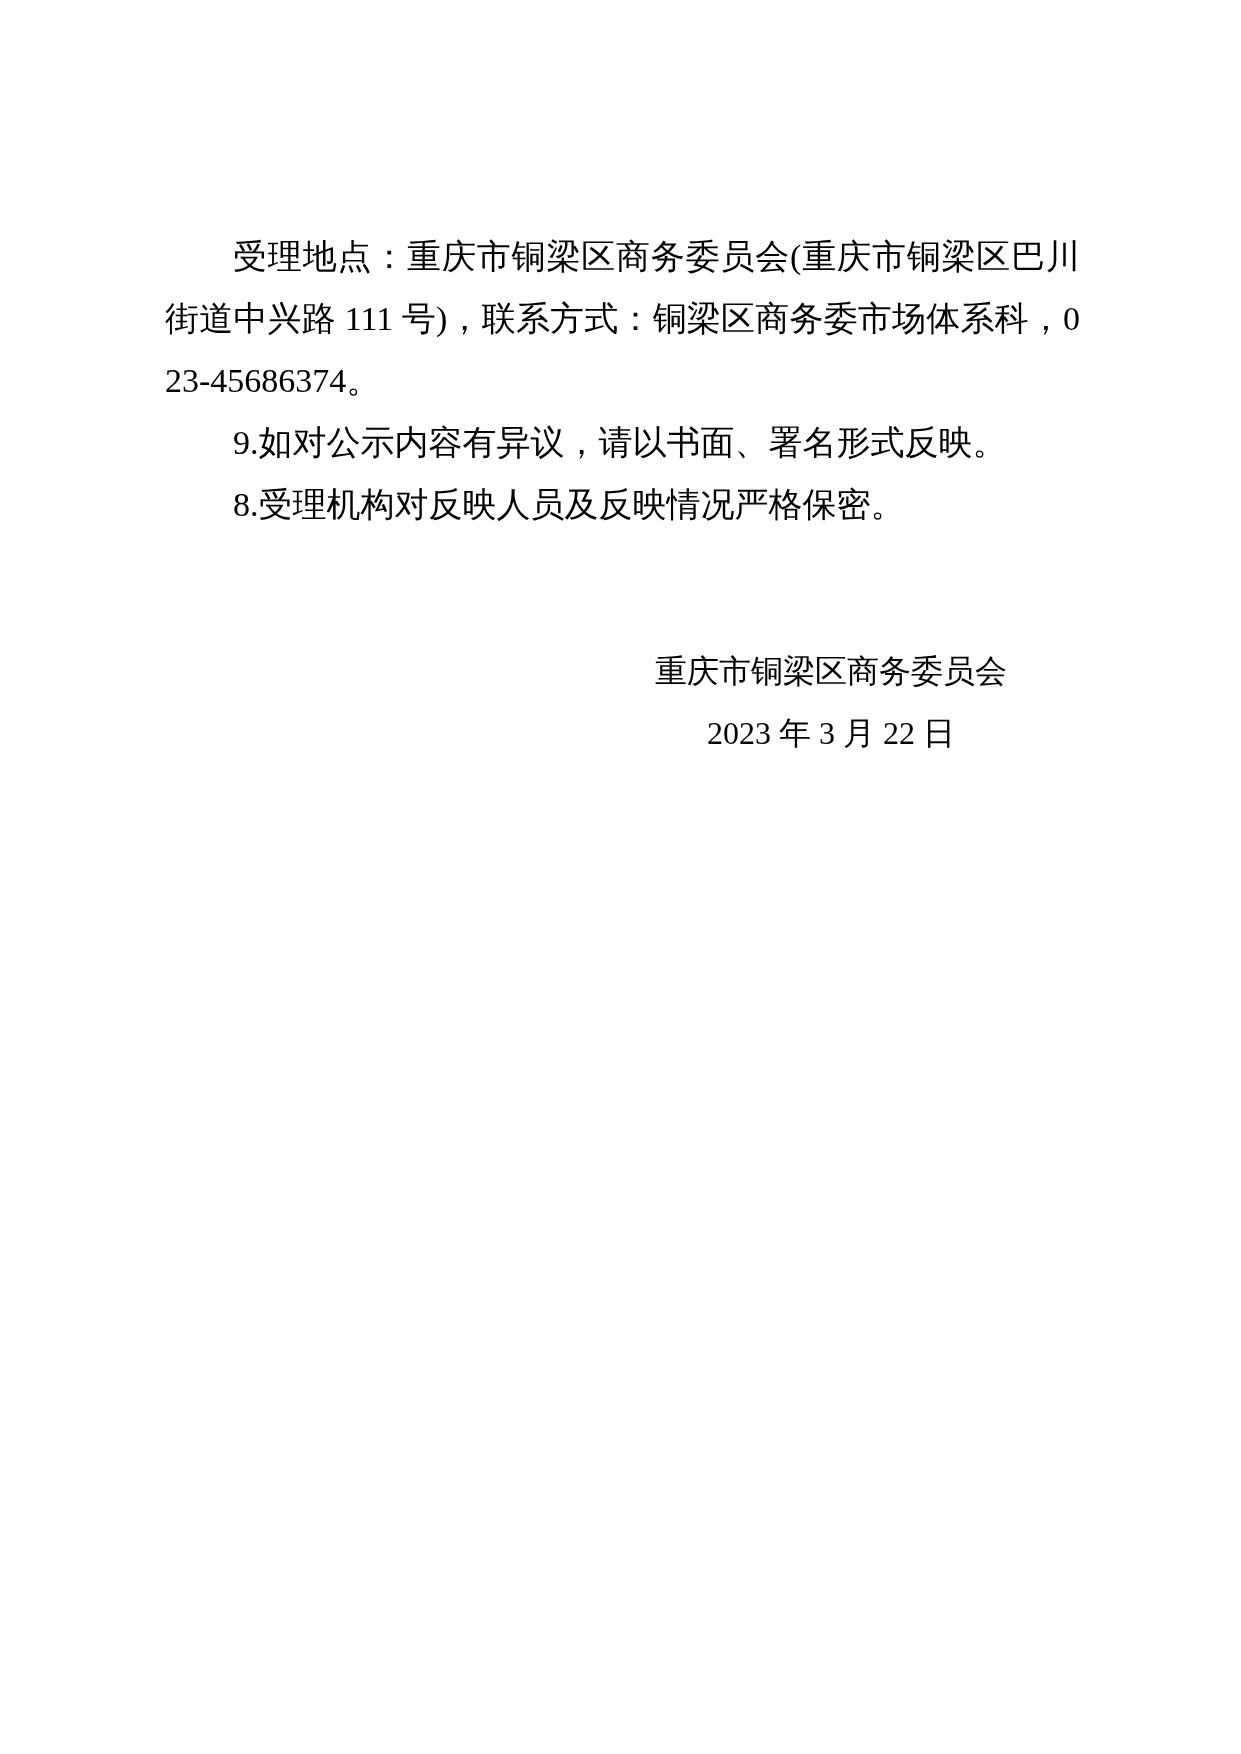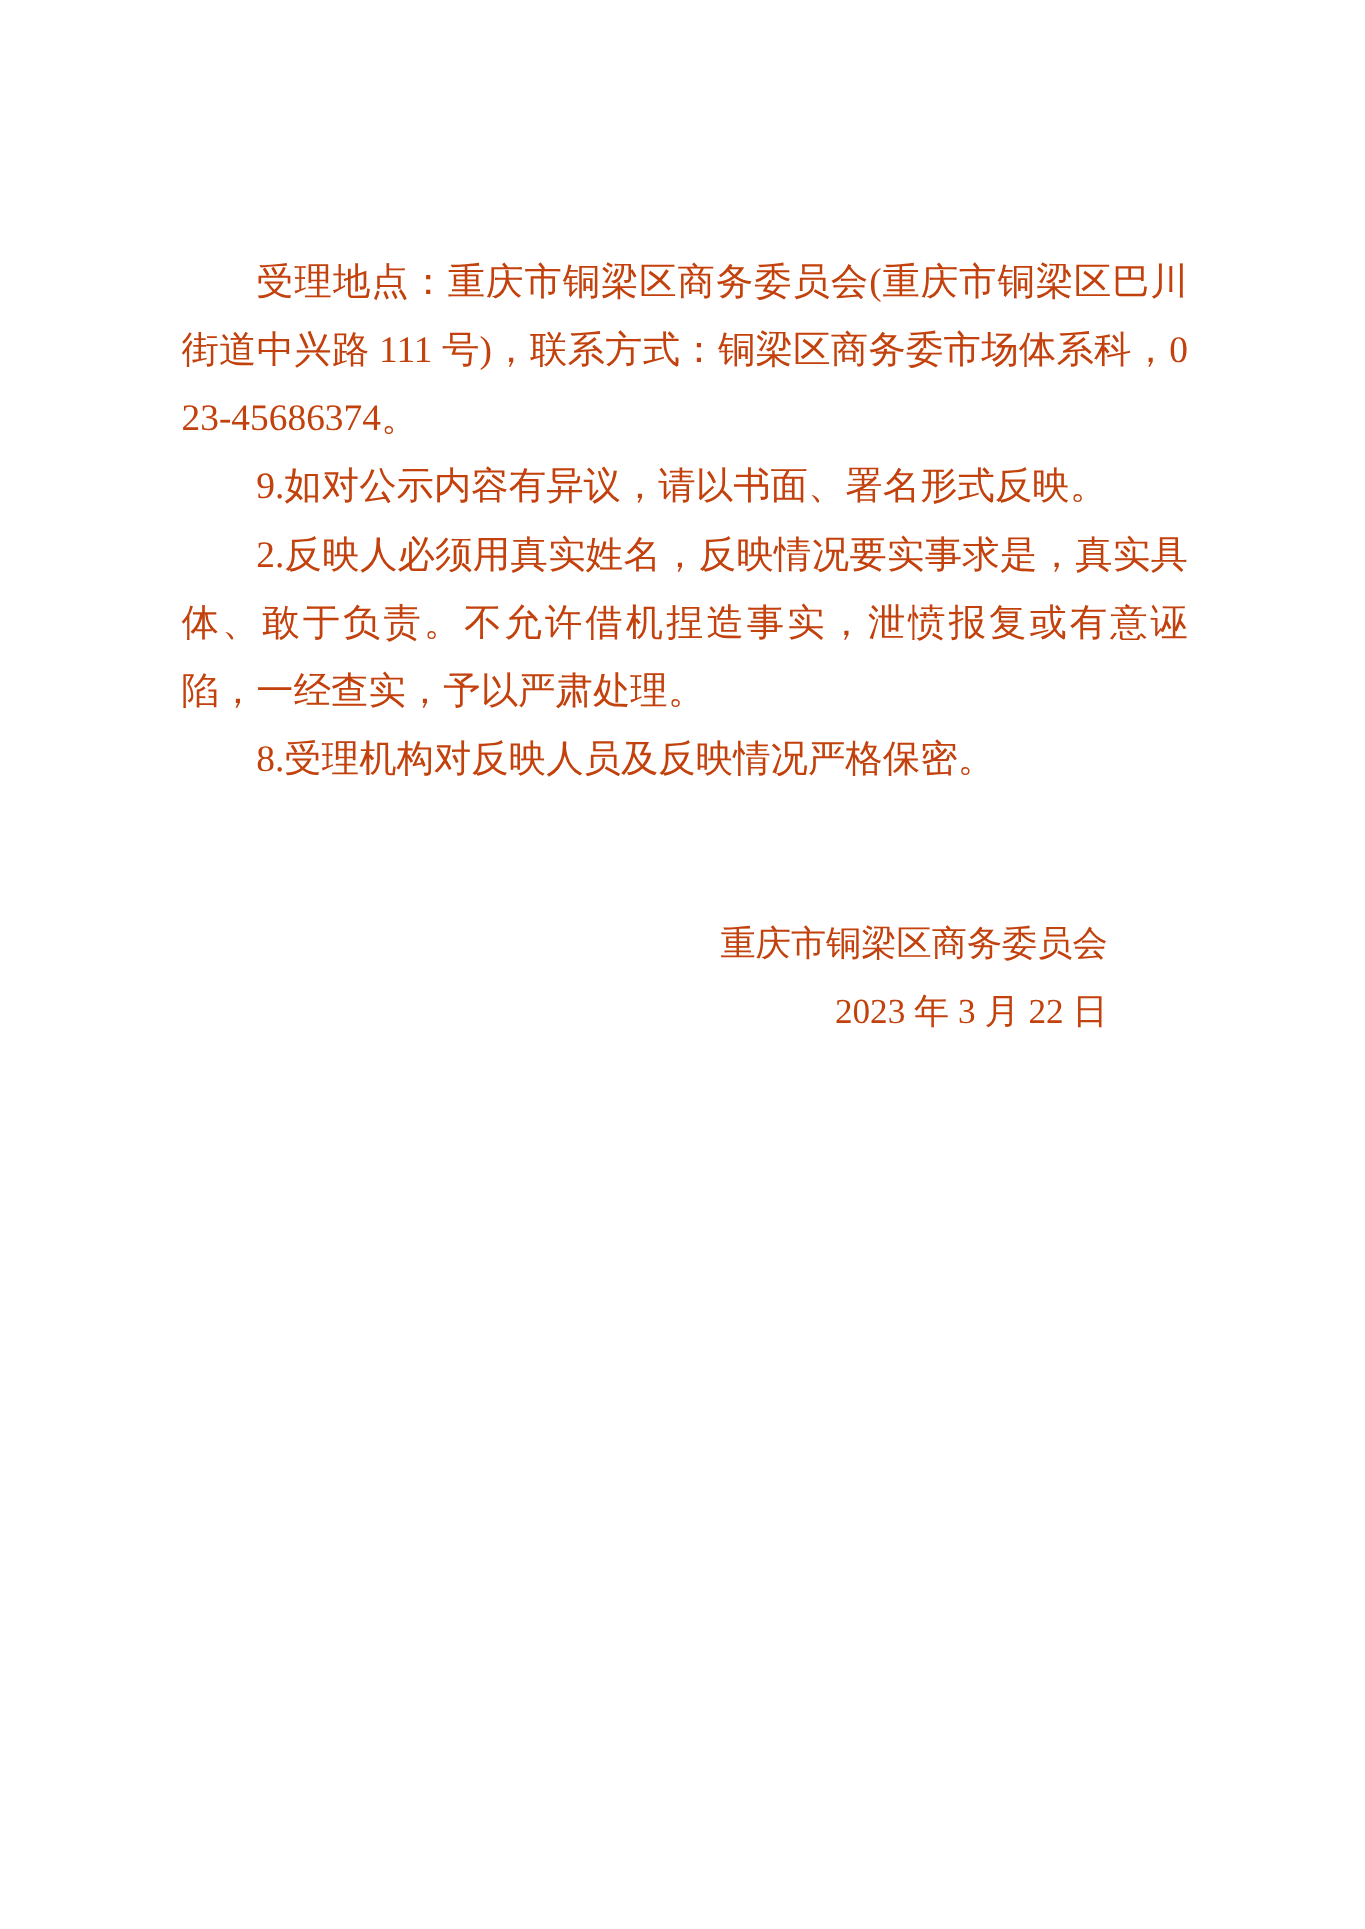--- a/index.html
+++ b/index.html
@@ -6,21 +6,21 @@
     margin: 0;
     padding: 0;
     background: #ffffff;
   }
   .page {
     position: relative;
     width: 1241px;
     height: 1754px;
     margin: 0 auto;
     background: #ffffff;
-    color: #c2410c;
+    color: #000000;
     font-family: "Liberation Serif", "DejaVu Serif", serif;
     box-sizing: border-box;
     padding: 226px 161px 0 165px;
     overflow: hidden;
   }
   .body-text p.para {
     margin: 0;
     font-size: 34px;
     line-height: 62px;
     text-align: justify;
@@ -28,35 +28,35 @@
     text-indent: 68px;
     word-break: break-all;
   }
   .sig-wrap {
     margin-top: 104px;
     text-align: right;
     padding-right: 73px;
   }
   .signature {
     display: inline-block;
+    text-align: center;
     font-size: 32px;
     line-height: 62px;
   }
   .sig-issuer, .sig-date {
     white-space: nowrap;
   }
 </style>
 </head>
 <body>
 
 <div class="page">
   <div class="body-text">
     <p class="para">受理地点：重庆市铜梁区商务委员会(重庆市铜梁区巴川街道中兴路 111 号)，联系方式：铜梁区商务委市场体系科，023-45686374。</p>
     <p class="para">9.如对公示内容有异议，请以书面、署名形式反映。</p>
-    <p class="para">2.反映人必须用真实姓名，反映情况要实事求是，真实具体、敢于负责。不允许借机捏造事实，泄愤报复或有意诬陷，一经查实，予以严肃处理。</p>
     <p class="para">8.受理机构对反映人员及反映情况严格保密。</p>
   </div>
 
   <div class="sig-wrap">
     <div class="signature">
       <div class="sig-issuer">重庆市铜梁区商务委员会</div>
       <div class="sig-date">2023 年 3 月 22 日</div>
     </div>
   </div>
 </div>

